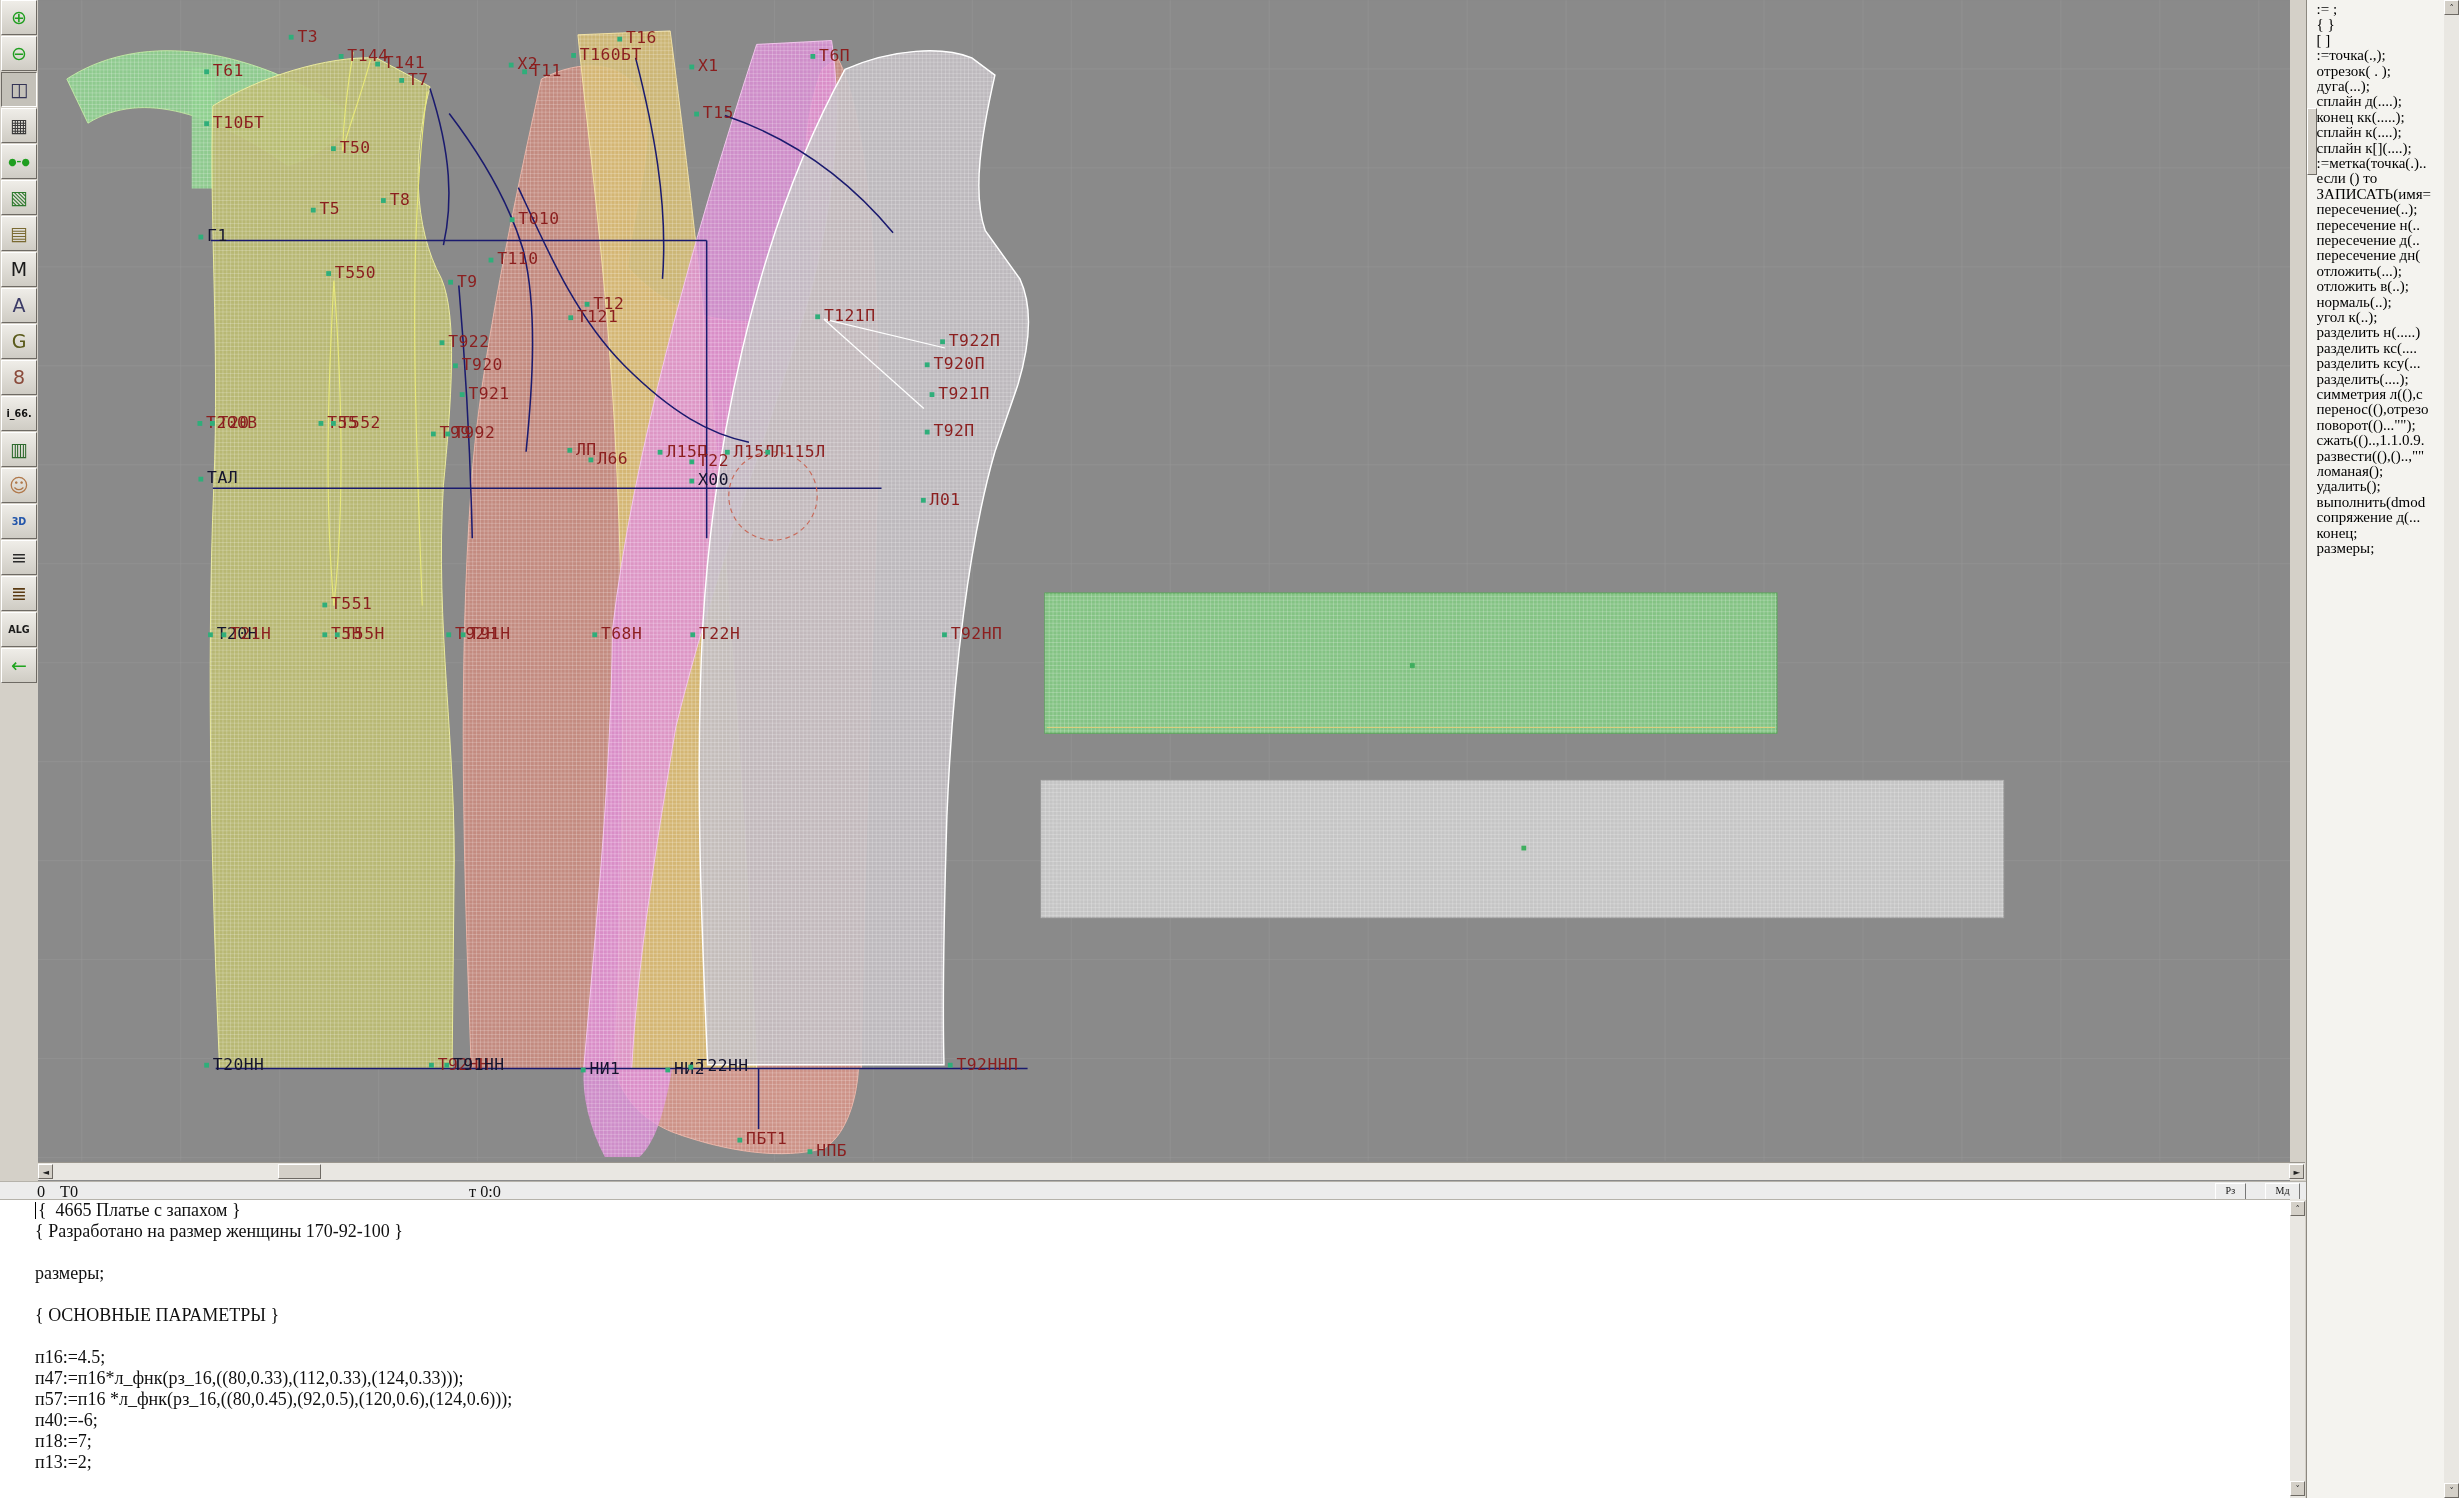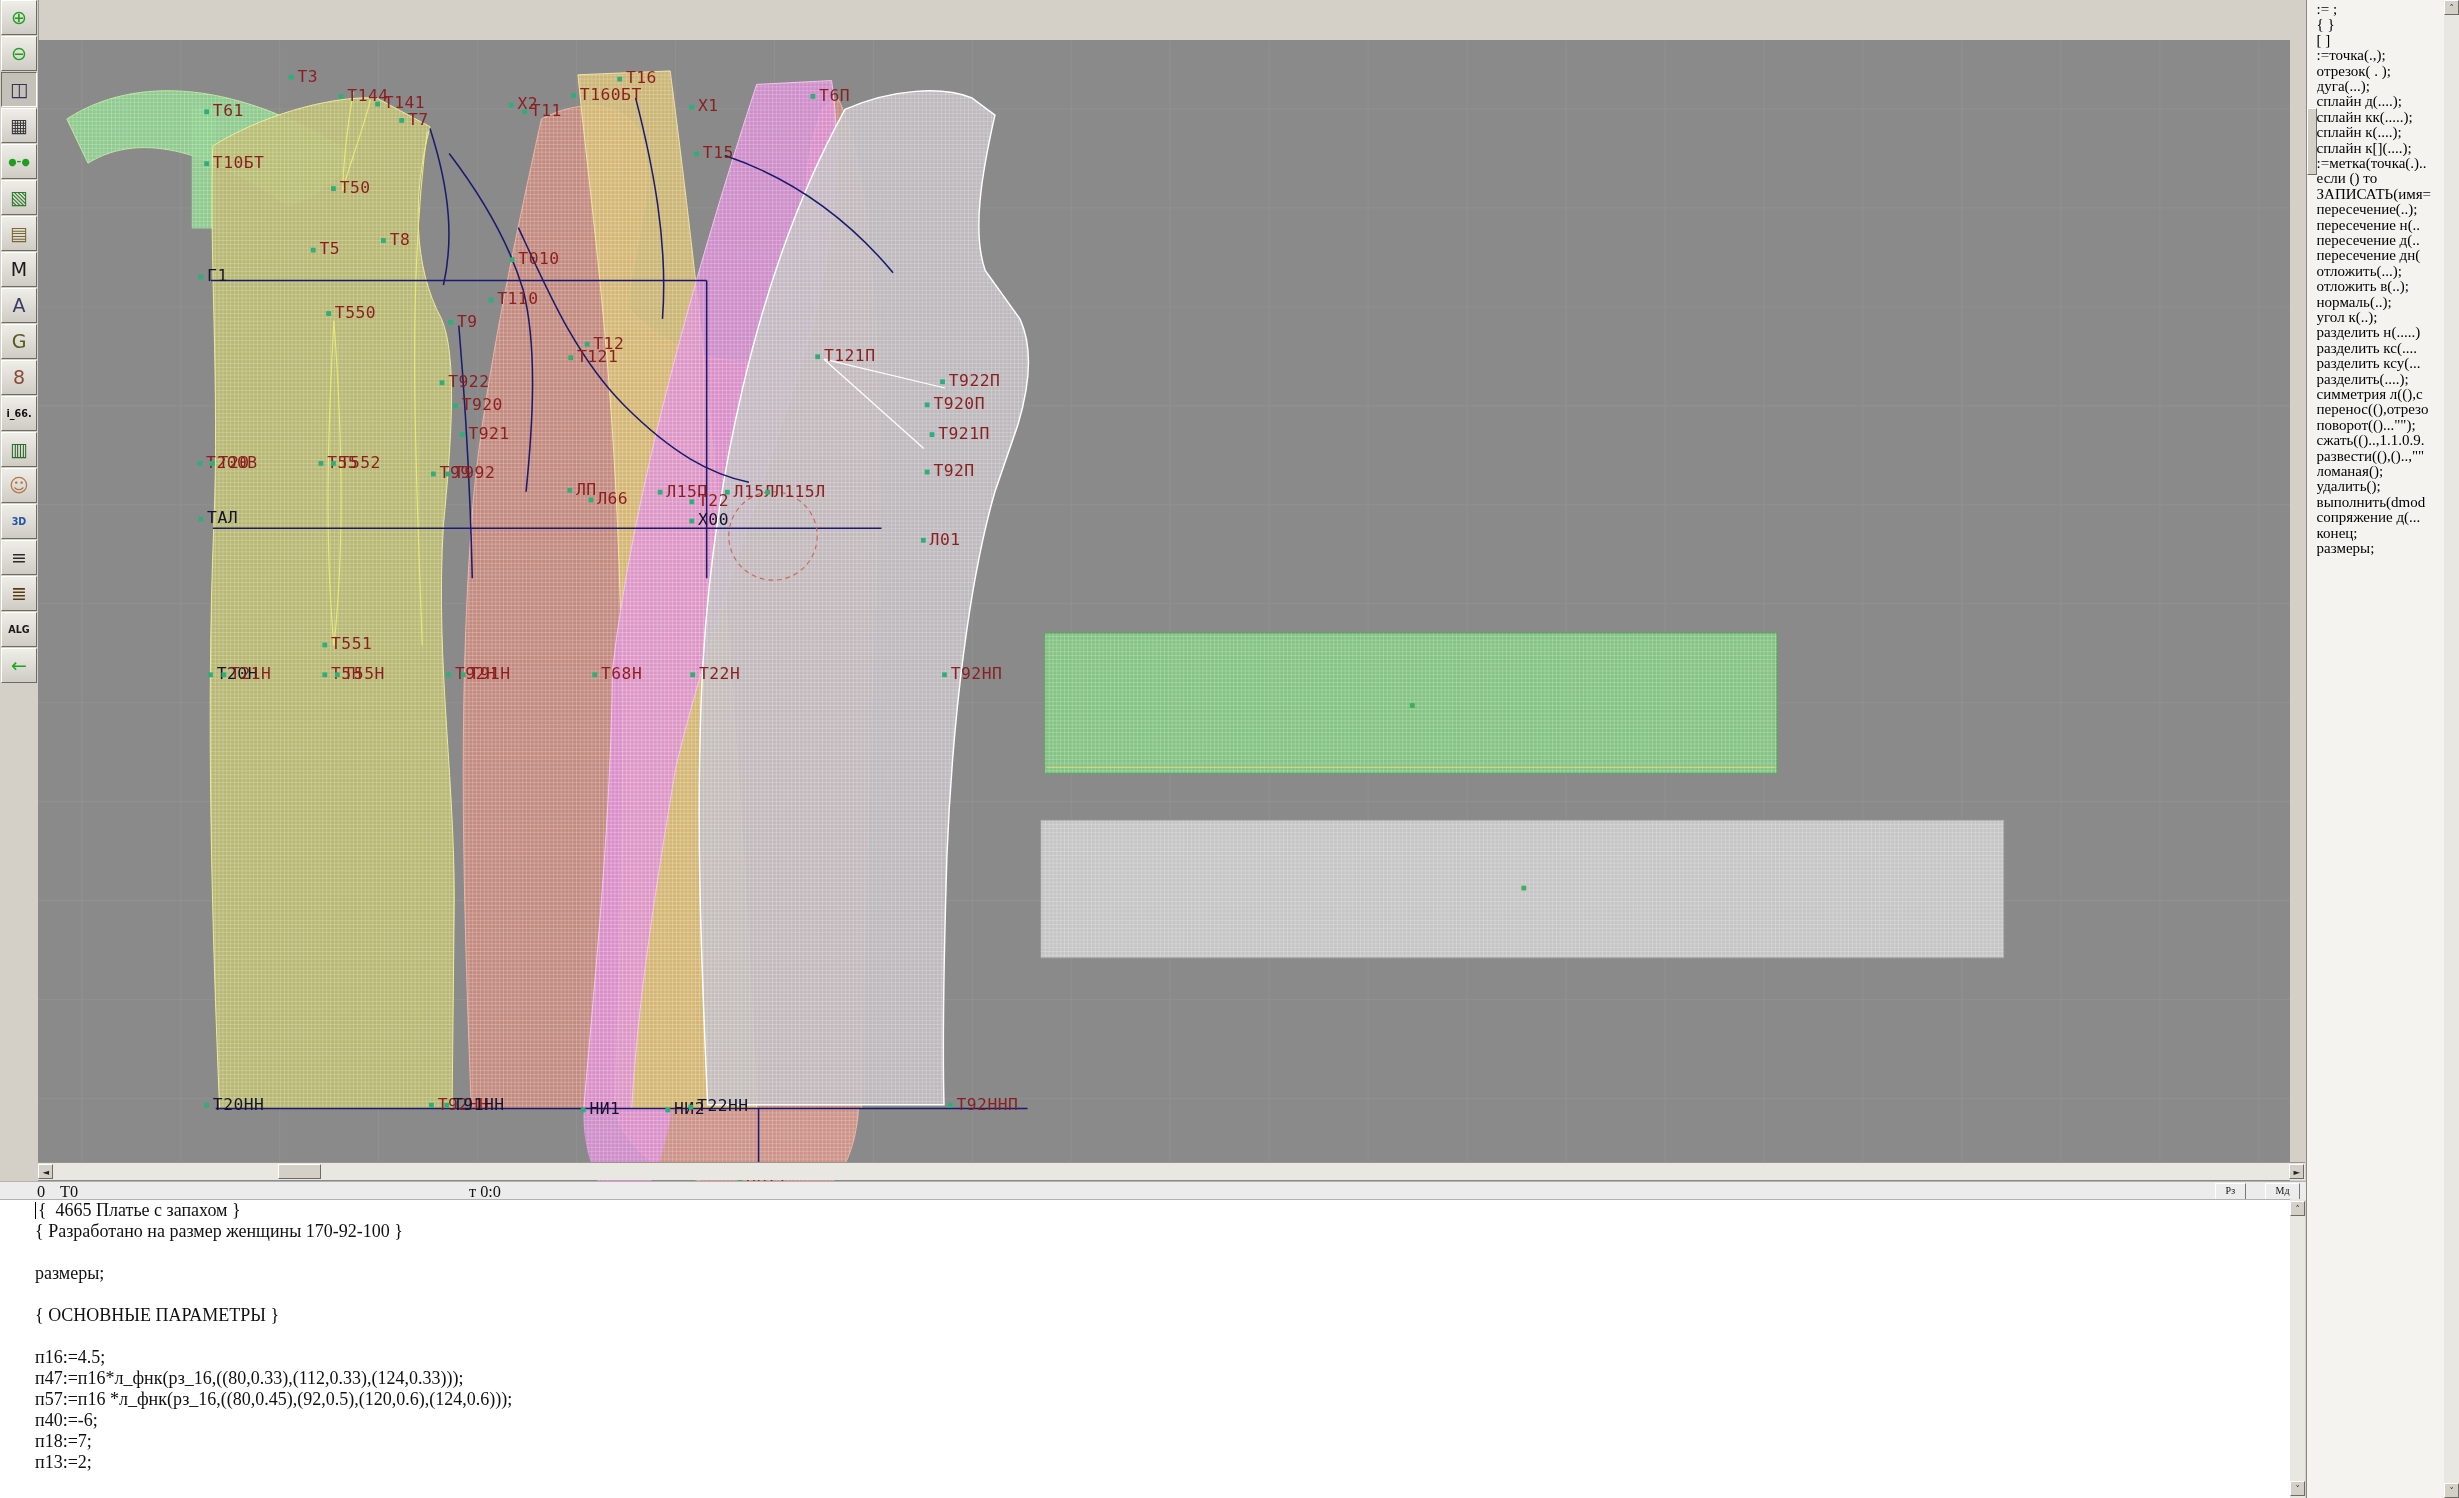--- a/index.html
+++ b/index.html
@@ -8,21 +8,21 @@
   
   .toolbar{position:absolute;left:0;top:0;width:38px;height:1499px;background:#d4d0c8;
            border-right:1px solid #9a968e;}
   .tbtn{width:36px;height:35px;margin:0 0 1px 1px;background:linear-gradient(#efede8,#cfccc4);
         border:1px solid;border-color:#fff #6e6a64 #6e6a64 #fff;box-sizing:border-box;
         display:flex;align-items:center;justify-content:center;font-family:"DejaVu Sans",sans-serif;
         font-size:19px;line-height:1;cursor:pointer;user-select:none;}
   .tbtn.small{font-size:9.6px;font-weight:bold;}
   .tbtn.pressed{border-color:#6e6a64 #fff #fff #6e6a64;background:#c4c1b9;}
   
-  .canvas{position:absolute;left:38px;top:0;width:2252px;height:1259px;background:#8a8a8a;margin-top:40px;}
+  .canvas{position:absolute;left:38px;top:0;width:2252px;height:1259px;background:#8a8a8a;}
   .canvas svg{display:block;}
   text.lb{font-family:"DejaVu Sans Mono",monospace;font-size:17px;letter-spacing:.5px;}
   
   .sb{position:absolute;background:#d4d0c8;}
   .sb-btn{position:absolute;width:15.4px;height:15.4px;background:#d4d0c8;border:1px solid;
           border-color:#fff #6e6a64 #6e6a64 #fff;box-sizing:border-box;font-size:8.6px;
           font-family:"DejaVu Sans",sans-serif;display:flex;align-items:center;justify-content:center;
           color:#222;cursor:pointer;}
   .sb-thumb{position:absolute;background:#d4d0c8;border:1px solid;border-color:#fff #6e6a64 #6e6a64 #fff;
             box-sizing:border-box;cursor:pointer;}
@@ -354,21 +354,21 @@
 <div class="cmdpanel">
   <div class="handle"></div>
   <div class="cmd-list" id="cmd-list">
       <div class="cmd-line">:= ;</div>
       <div class="cmd-line">{   }</div>
       <div class="cmd-line">[   ]</div>
       <div class="cmd-line">:=точка(.,);</div>
       <div class="cmd-line">отрезок( . );</div>
       <div class="cmd-line">дуга(...);</div>
       <div class="cmd-line">сплайн  д(....);</div>
-      <div class="cmd-line">сплайн  кк(.....);</div>
+      <div class="cmd-line">конец  кк(.....);</div>
       <div class="cmd-line">сплайн  к(....);</div>
       <div class="cmd-line">сплайн  к[](....);</div>
       <div class="cmd-line">:=метка(точка(.)..</div>
       <div class="cmd-line">если () то</div>
       <div class="cmd-line">ЗАПИСАТЬ(имя=</div>
       <div class="cmd-line">пересечение(..);</div>
       <div class="cmd-line">пересечение  н(..</div>
       <div class="cmd-line">пересечение  д(..</div>
       <div class="cmd-line">пересечение  дн(</div>
       <div class="cmd-line">отложить(...);</div>

